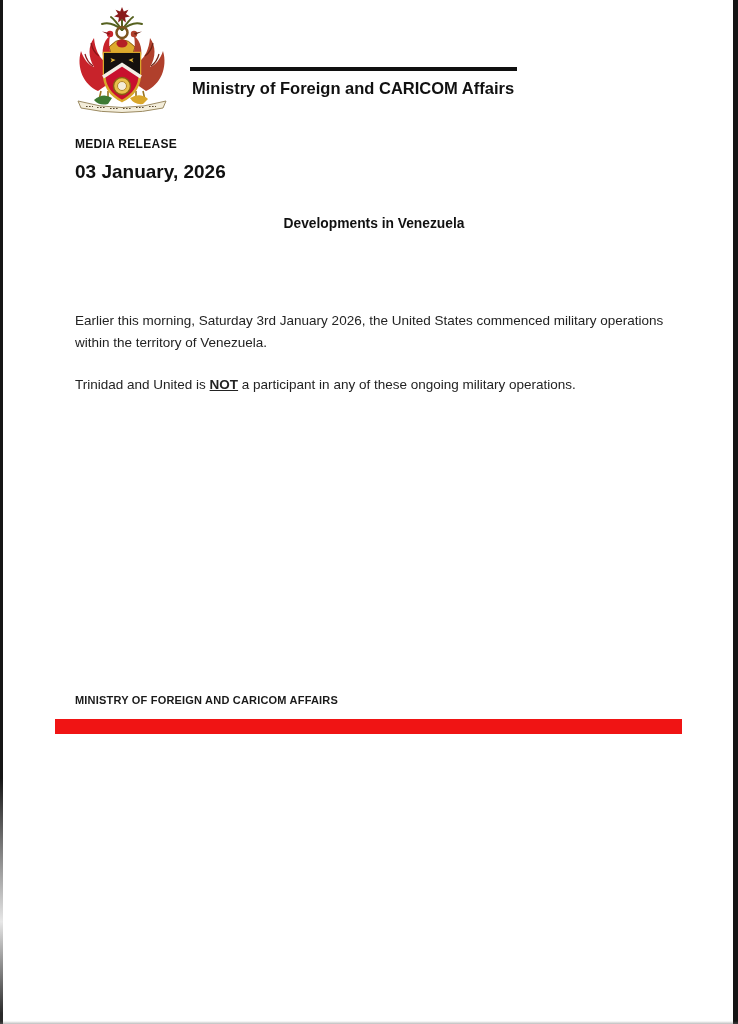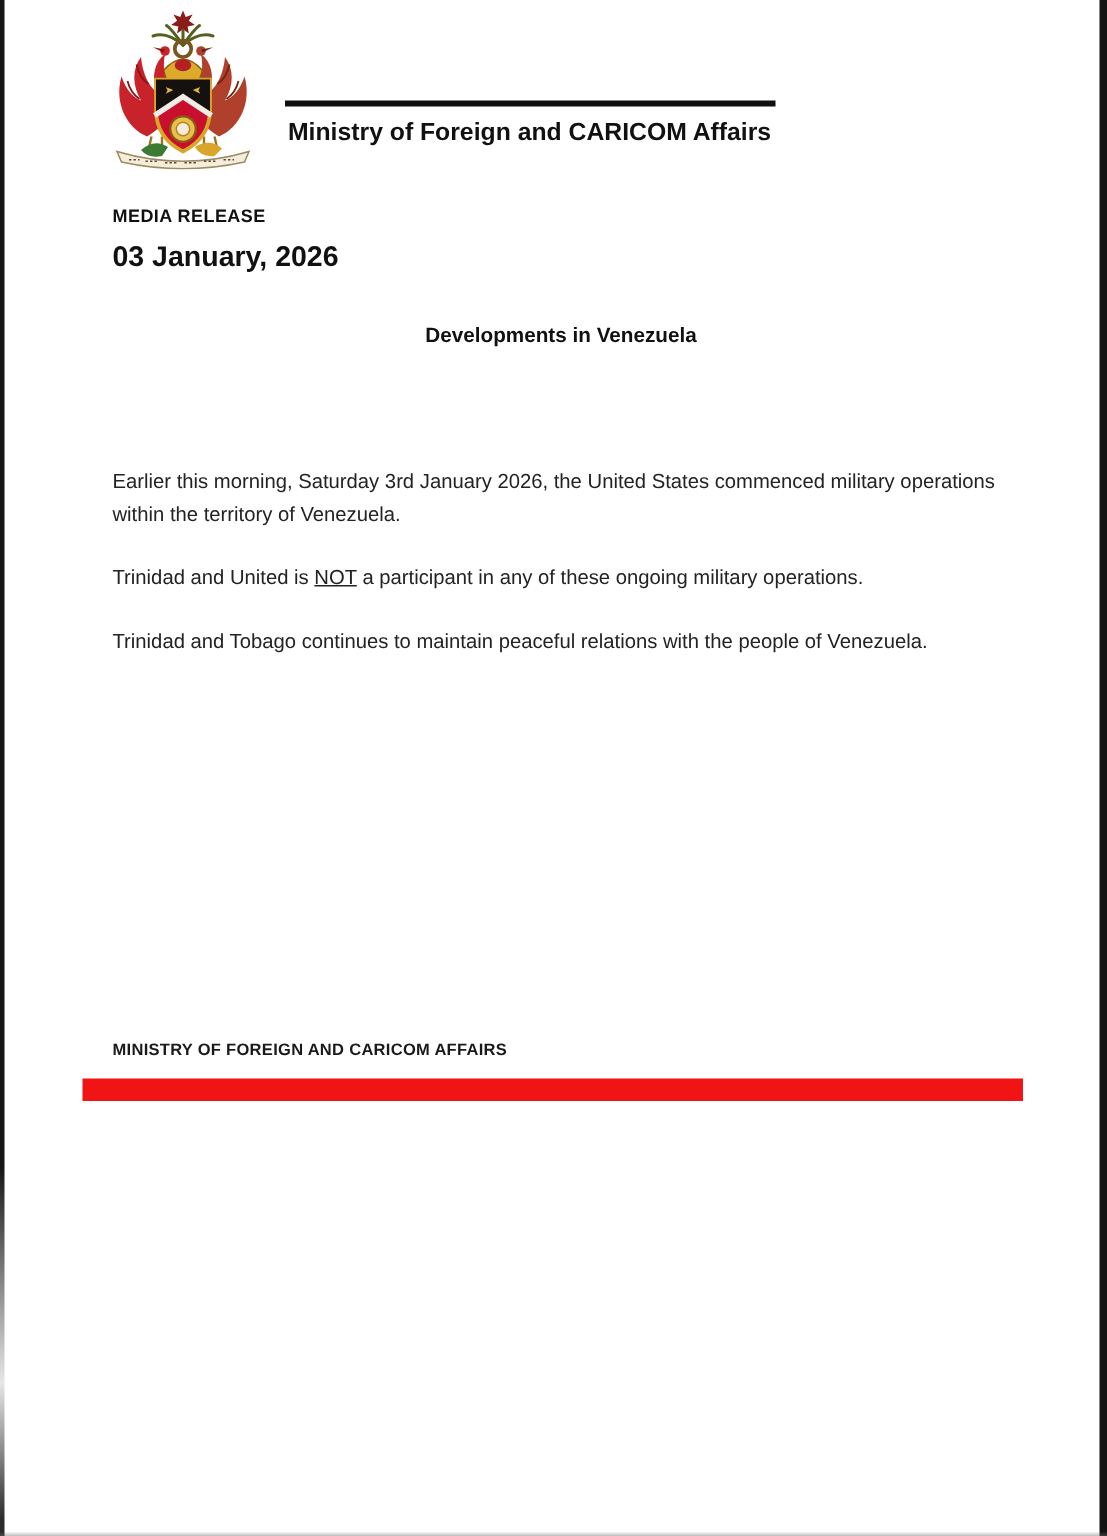--- a/index.html
+++ b/index.html
@@ -55,21 +55,21 @@
   }
   .release-title {
     position: absolute; left: 0; top: 216px; width: 100%;
     text-align: center; font-size: 13.8px; font-weight: bold; color: #111; padding-left: 10px;
   }
   .body-text {
     position: absolute; left: 75px; top: 282px; width: 592px;
     font-size: 13.5px; line-height: 21.5px; color: #232323; margin-top: 28px;
   }
   .body-text p { margin-bottom: 21px; }
-  .emph { font-weight: normal; text-decoration: underline; text-align: right; }
+  .emph { font-weight: bold; text-decoration: underline; text-align: right; }
   
   .footer-ministry {
     position: absolute; left: 75px; top: 694px;
     font-size: 11px; font-weight: bold; color: #1a1a1a; letter-spacing: 0.2px;
   }
   .red-bar {
     position: absolute; left: 55px; top: 719px; width: 627px; height: 15px;
   }
 </style>
 </head>
@@ -138,19 +138,18 @@
   <div class="header-rule" style="background: rgb(16, 16, 16);"></div>
   <div class="ministry-line">Ministry of Foreign and CARICOM Affairs</div>
 
   <div class="media-release">MEDIA RELEASE</div>
   <div class="release-date">03 January, 2026</div>
   <div class="release-title">Developments in Venezuela</div>
 
   <div class="body-text">
     <p>Earlier this morning, Saturday 3rd January 2026, the United States commenced military operations within the territory of Venezuela.</p>
     <p><span>Trinidad and United is </span><span class="emph">NOT</span><span> a participant in any of these ongoing military operations.</span></p>
-    <p>Trinidad and Tobago continues to maintain peaceful relations with the people of Venezuela.</p>
   </div>
 
   <div class="footer-ministry">MINISTRY OF FOREIGN AND CARICOM AFFAIRS</div>
   <div class="red-bar" style="background: rgb(240, 20, 20);"></div>
 
 </div>
 
 </body></html>

